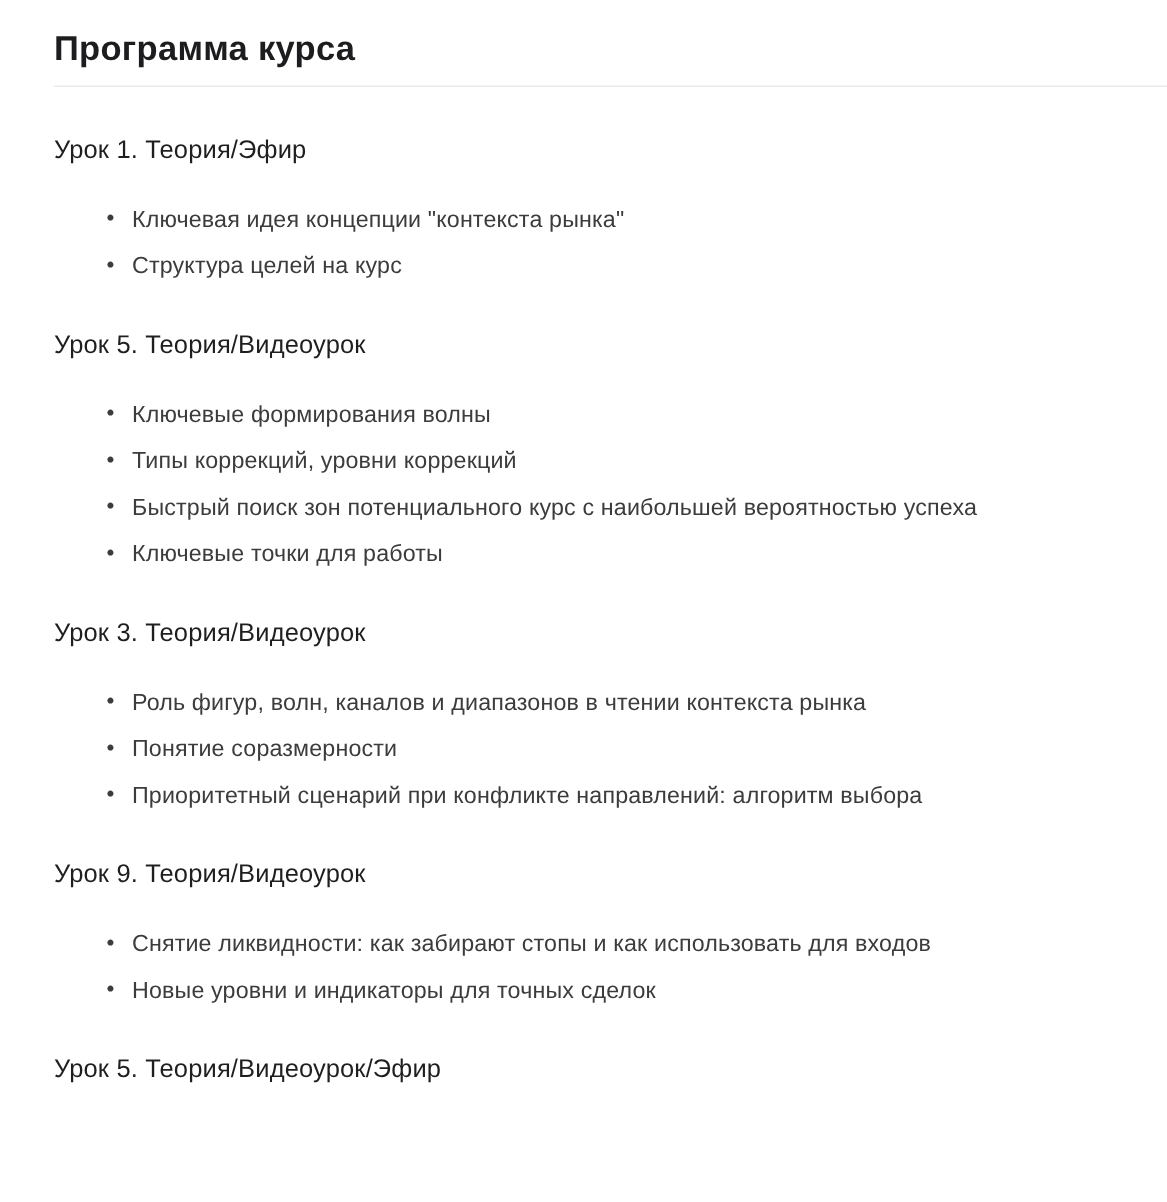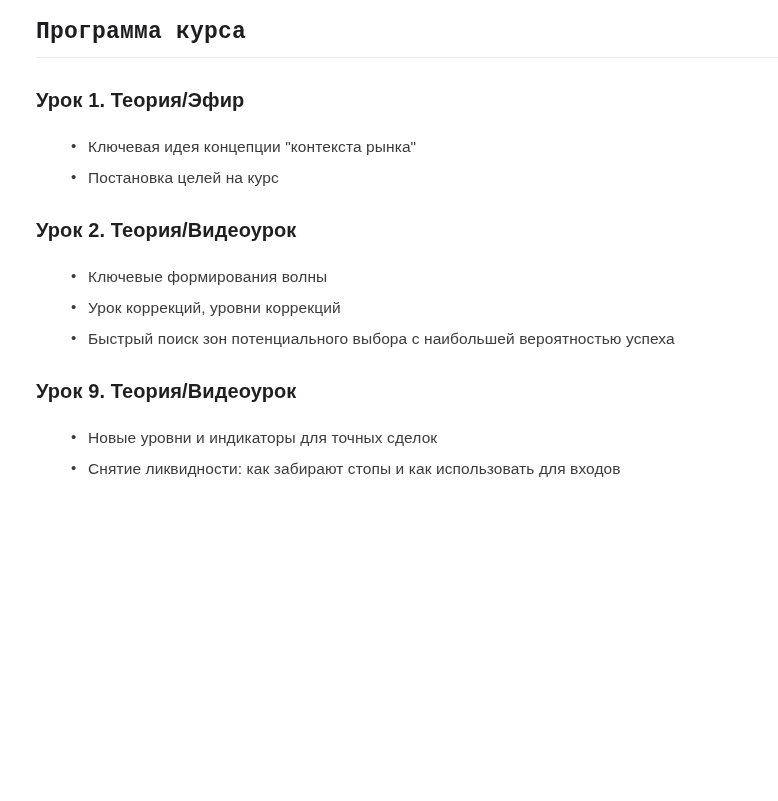--- a/index.html
+++ b/index.html
@@ -18,33 +18,32 @@
     width: 778px;
     padding: 18px 36px 20px 36px;
   }
   .page-title {
     margin: 0 0 11px 0;
     font-size: 23px;
     line-height: 28px;
     font-weight: 600;
     letter-spacing: 0.2px;
     color: #1d1d1f;
-    font-family: Liberation Mono, monospace;
   }
   .divider {
     border: none;
     border-top: 1px solid #eaeaea;
     margin: 0 -36px 0 0; 
     height: 0;
   }
   .lesson-heading {
     margin: 31px 0 0 0;
-    font-size: 20px;
+    font-size: 17px;
     line-height: 22px;
-    font-weight: 700;
+    font-weight: 400;
     letter-spacing: 0.1px;
     color: #1f1f1f;
   }
   ul.lesson-topics {
     margin: 26px 0 18px 0;
     padding: 0 0 0 52px;
     list-style: none;
   }
   ul.lesson-topics li {
     position: relative;
@@ -67,36 +66,49 @@
 <body>
 
 <main class="page">
   <h1 class="page-title">Программа курса</h1>
   <hr class="divider">
   <div id="sections-host">
   <section class="lesson-section">
     <h2 class="lesson-heading">Урок 1. Теория/Эфир</h2>
     <ul class="lesson-topics">
           <li>Ключевая идея концепции "контекста рынка"</li>
-          <li>Постановка целей на курс</li>
+          <li>Структура целей на курс</li>
         </ul>
   </section>
 
   <section class="lesson-section">
-    <h2 class="lesson-heading">Урок 2. Теория/Видеоурок</h2>
+    <h2 class="lesson-heading">Урок 5. Теория/Видеоурок</h2>
     <ul class="lesson-topics">
           <li>Ключевые формирования волны</li>
-          <li>Урок коррекций, уровни коррекций</li>
-          <li>Быстрый поиск зон потенциального выбора с наибольшей вероятностью успеха</li>
+          <li>Типы коррекций, уровни коррекций</li>
+          <li>Быстрый поиск зон потенциального курс с наибольшей вероятностью успеха</li>
+          <li>Ключевые точки для работы</li>
         </ul>
   </section>
 
+  <section class="lesson-section">
+    <h2 class="lesson-heading">Урок 3. Теория/Видеоурок</h2>
+    <ul class="lesson-topics">
+          <li>Роль фигур, волн, каналов и диапазонов в чтении контекста рынка</li>
+          <li>Понятие соразмерности</li>
+          <li>Приоритетный сценарий при конфликте направлений: алгоритм выбора</li>
+        </ul>
+  </section>
 
   <section class="lesson-section">
     <h2 class="lesson-heading">Урок 9. Теория/Видеоурок</h2>
     <ul class="lesson-topics">
+          <li>Снятие ликвидности: как забирают стопы и как использовать для входов</li>
           <li>Новые уровни и индикаторы для точных сделок</li>
-          <li>Снятие ликвидности: как забирают стопы и как использовать для входов</li>
         </ul>
   </section>
 
+  <section class="lesson-section">
+    <h2 class="lesson-heading">Урок 5. Теория/Видеоурок/Эфир</h2>
+
+  </section>
 </div>
 </main>
 
 </body></html>

